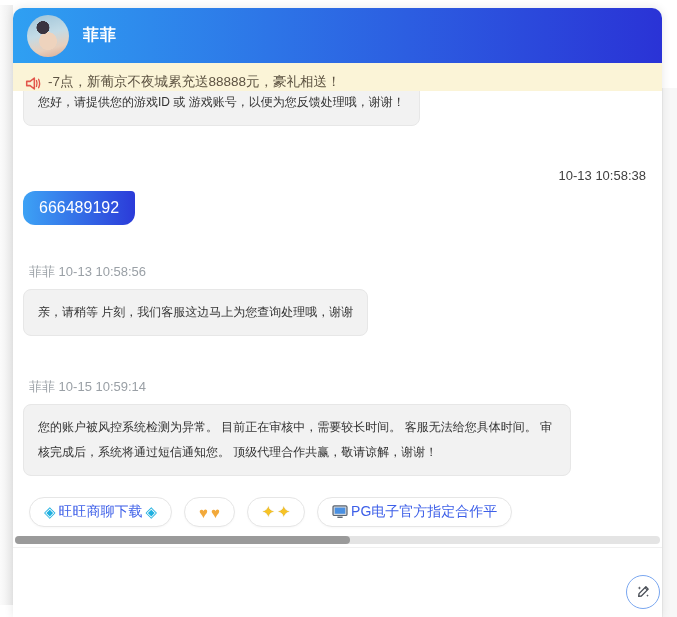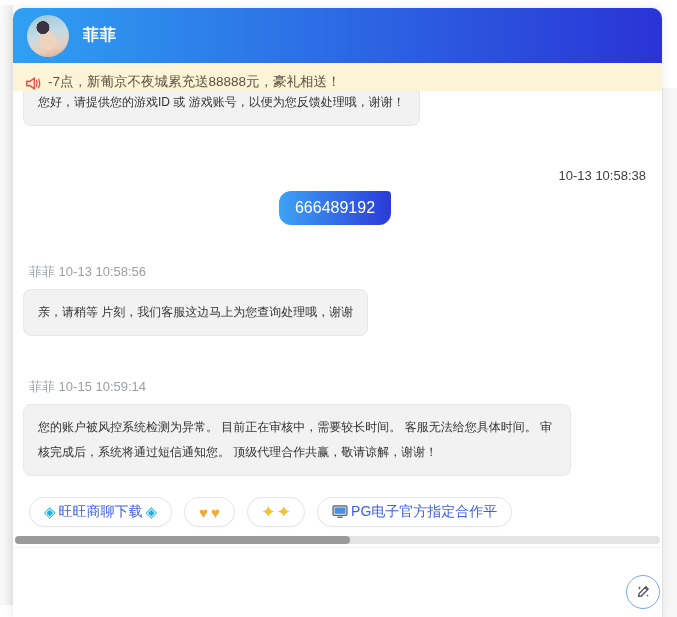--- a/index.html
+++ b/index.html
@@ -32,21 +32,21 @@
   .announcement svg { flex:0 0 auto; margin-right:6px; }
 
   
   .messages { flex:1 1 auto; overflow:hidden; padding:0 10px; }
   .bubble { display:inline-block; background:#F2F2F2; border:1px solid #E7E7E7; border-radius:8px;
     padding:10px 14px; font-size:12px; color:#333; line-height:25px; max-width:548px; }
   .row { display:block; }
   .msg-first { margin-top:-12px; }
   .msg-label { font-size:13px; color:#9aa0a6; margin:0 0 8px 6px; }
   .ts-row { text-align:right; padding-right:6px; margin-top:42px; font-size:13px; color:#404040; }
-  .user-row { text-align:center; padding-right:5px; margin-top:8px; }
+  .user-row { text-align:left; padding-right:5px; margin-top:8px; }
   .user-bubble { display:inline-block; background:linear-gradient(90deg,#3DA2F5 0%,#2B3BD9 100%);
     color:#ffffff; font-size:16px; padding:8px 16px; border-radius:12px 4px 12px 12px; }
   .gap-38 { margin-top:38px; }
   .gap-42 { margin-top:42px; }
 
   
   .quick-row { flex:0 0 38px; display:flex; align-items:flex-start; gap:12px; padding:2px 0 0 16px;
     overflow:hidden; white-space:nowrap; }
   .pill { display:inline-flex; align-items:center; gap:3px; height:30px; padding:0 14px;
     background:#ffffff; border:1px solid #e6e6e6; border-radius:16px; font-size:14px;

